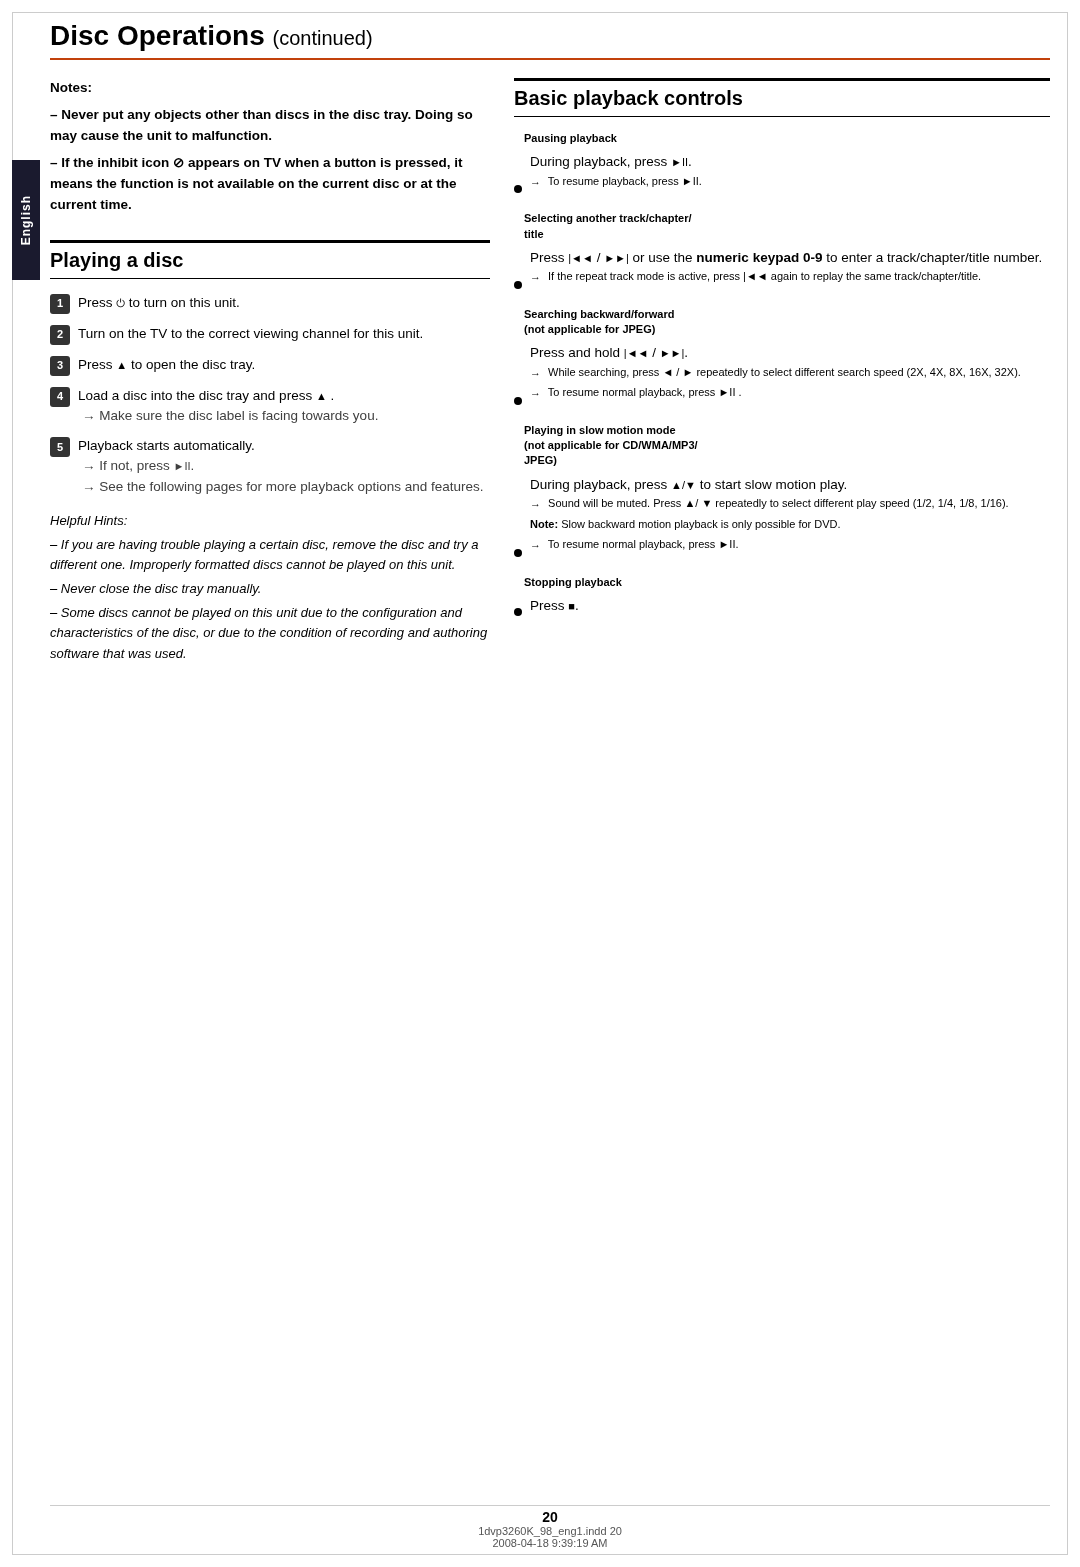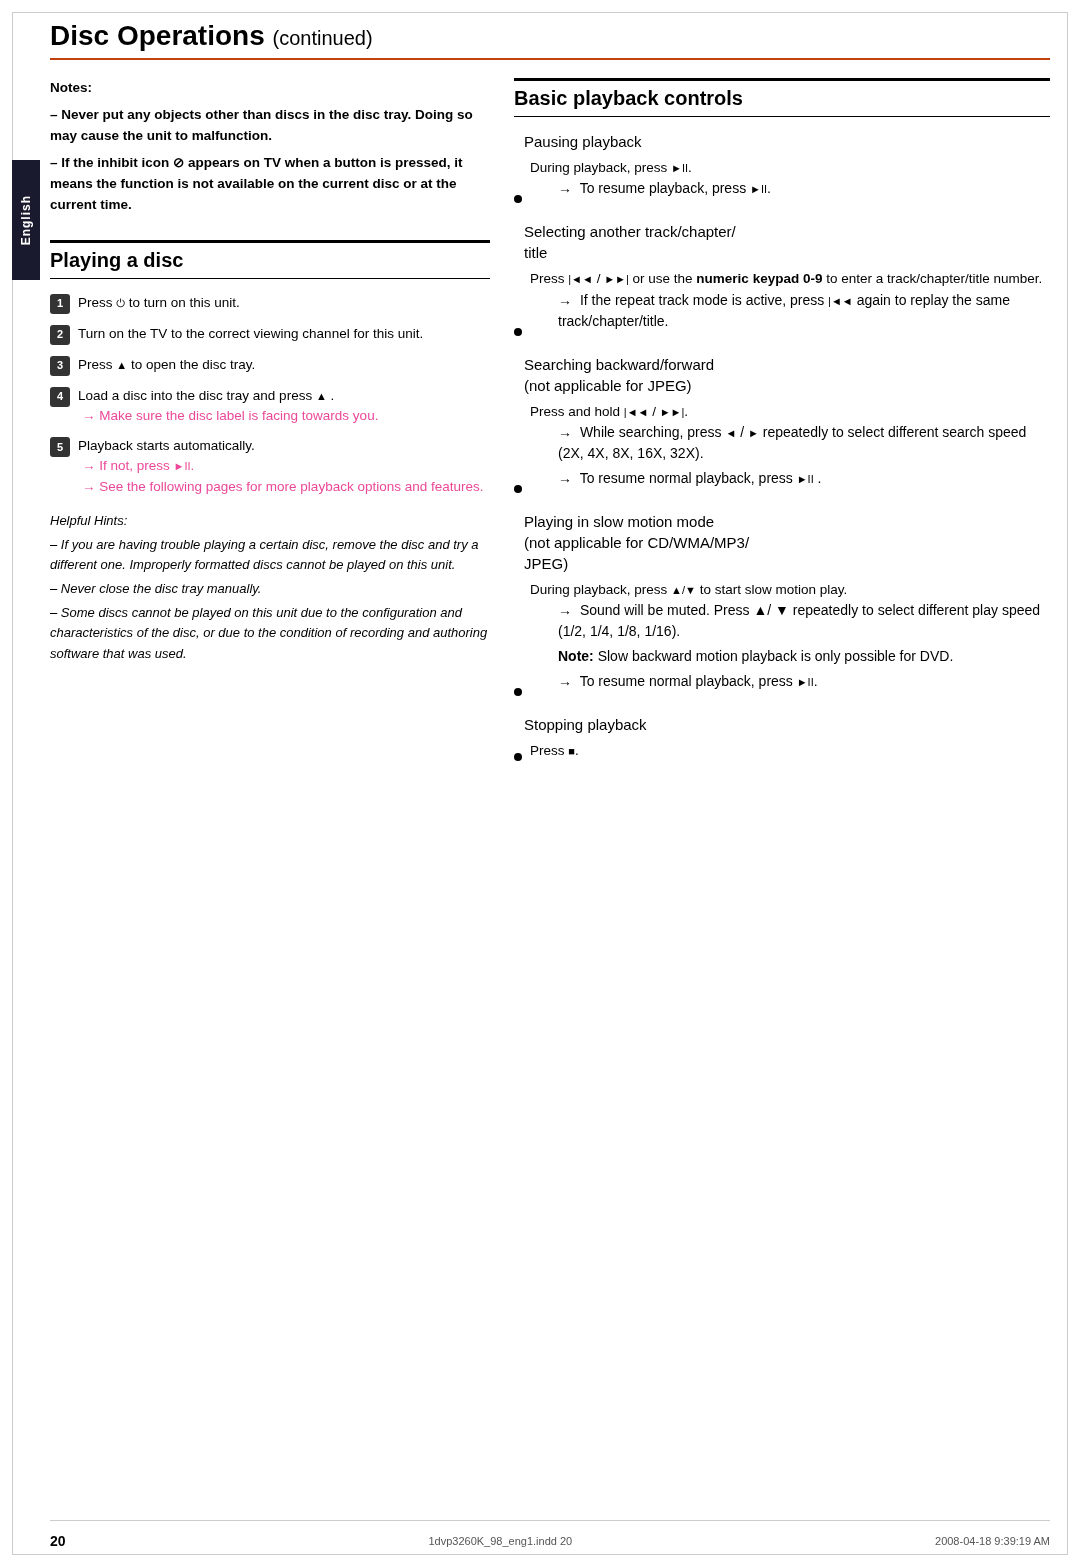--- a/index.html
+++ b/index.html
@@ -143,27 +143,26 @@
       margin-top: 1px;
     }
 
     .step-content {
       flex: 1;
     }
 
     .step-arrow {
       display: block;
       margin-left: 4px;
-      color: #ec4899;
+      color: #404040;
     }
 
     .arrow-item {
-      font-size: 14px;
+      font-size: 11px;
       line-height: 1.5;
-      margin-left: 28px;
       margin-bottom: 4px;
     }
 
     .arrow-sym {
       margin-right: 4px;
     }
 
     
     .helpful-hints {
       font-style: italic;
@@ -179,22 +178,22 @@
     
     .right-col .section-heading h2 {
       font-size: 20px;
     }
 
     .subsection {
       margin-bottom: 18px;
     }
 
     .subsection-title {
-      font-weight: normal;
-      font-size: 15px;
+      font-weight: bold;
+      font-size: 11px;
       margin-bottom: 6px;
       line-height: 1.4;
       padding-left: 10px;
     }
 
     .bullet-item {
       display: flex;
       align-items: flex-end;
       font-size: 13.5px;
       line-height: 1.5;
@@ -220,21 +219,22 @@
       position: absolute;
       bottom: 18px;
       left: 50px;
       right: 30px;
       display: flex;
       justify-content: space-between;
       align-items: center;
       font-size: 11px;
       color: #555;
       border-top: 1px solid #ccc;
-      padding-top: 12px;
+      padding-top: 3px;
+      flex-direction: column;
     }
 
     .page-number {
       font-size: 14px;
       font-weight: bold;
       color: #000;
     }
 
     .icon-play-pause::after { content: '►II'; font-size: 11px; }
     .icon-prev::after { content: '|◄◄'; font-size: 11px; }

